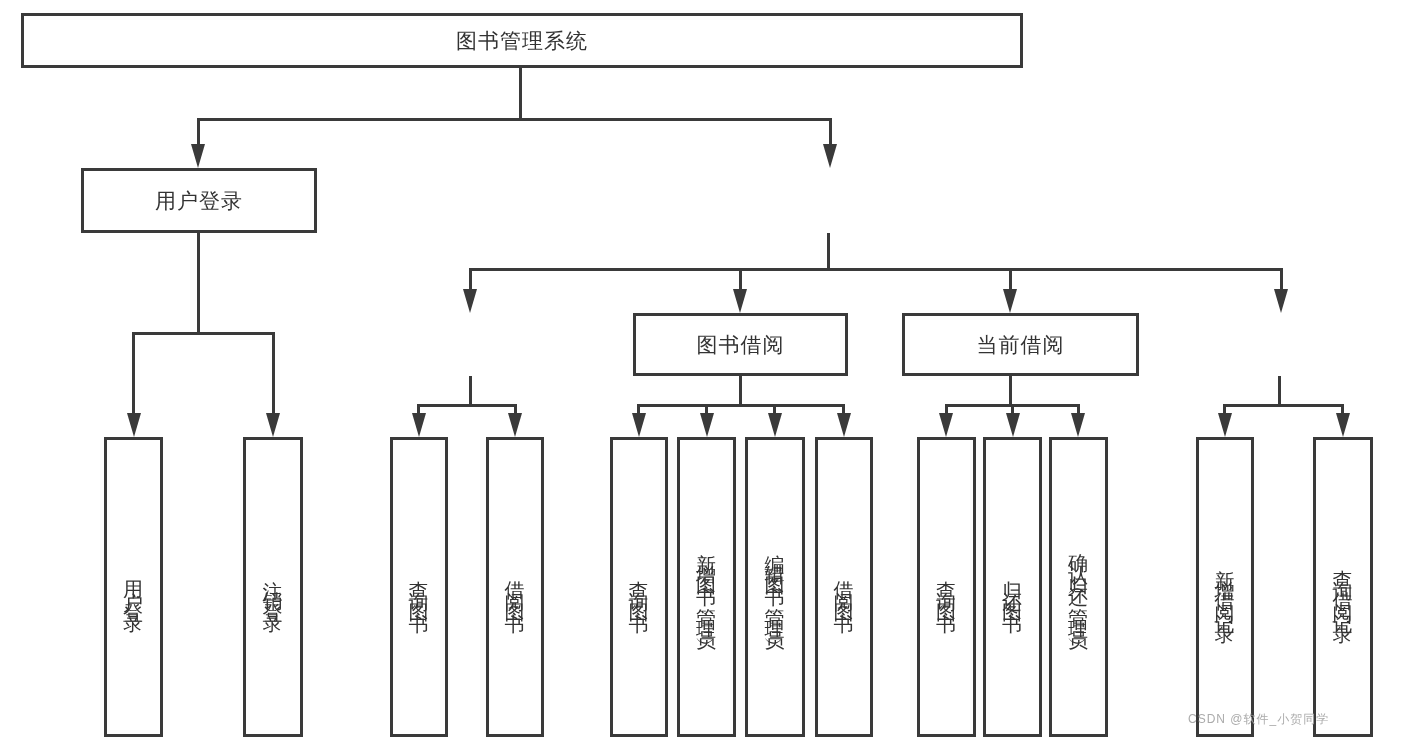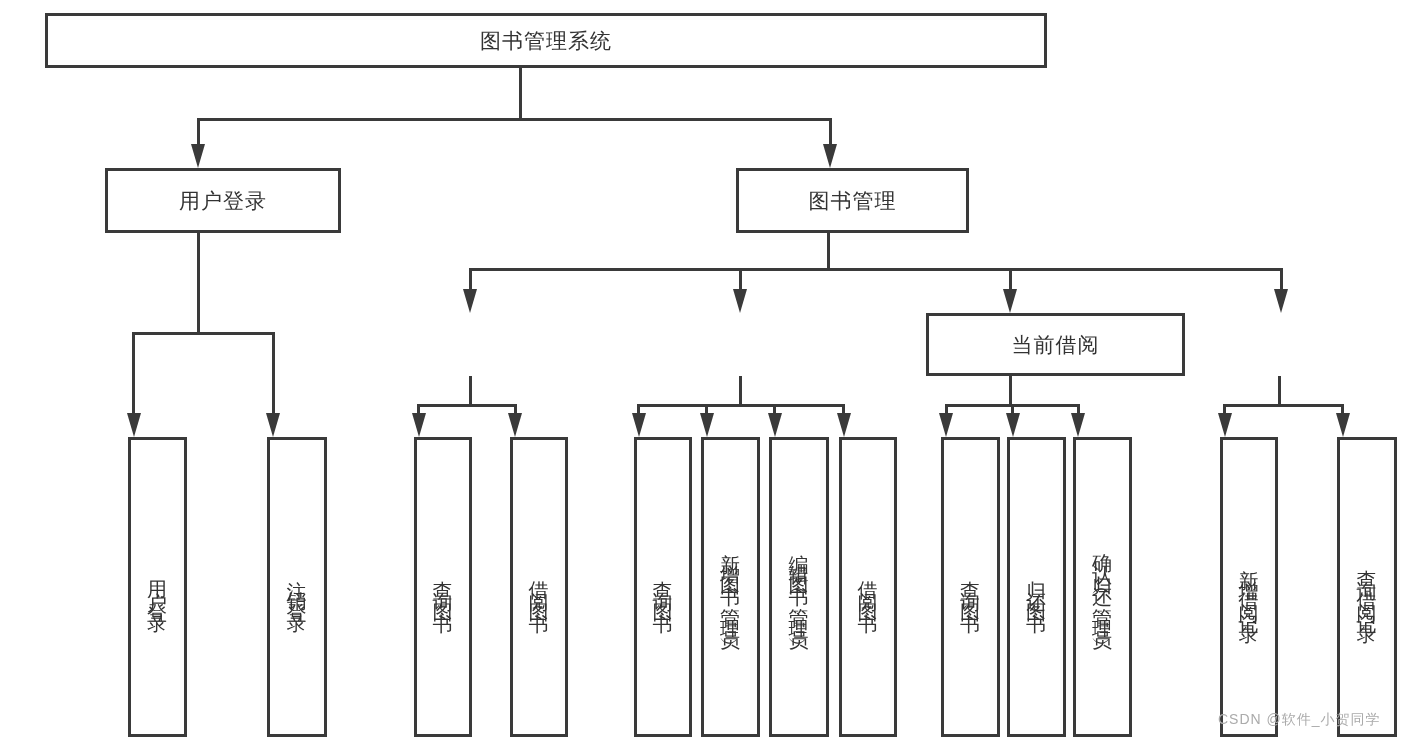--- a/index.html
+++ b/index.html
@@ -8,21 +8,20 @@
 
   
   .box{
     position:absolute;
     box-sizing:border-box;
     border:3px solid #3a3a3a;
     background:#ffffff;
     display:flex;align-items:center;justify-content:center;
     color:#333333;
     z-index:2;
-    margin-left:24px;
   }
   .box.h{font-size:21px;letter-spacing:1px;}
   .box.v{
     font-size:20px;
     writing-mode:vertical-rl;
     text-orientation:mixed;
     letter-spacing:11px;
     line-height:1;
     white-space:nowrap;
   }
@@ -33,37 +32,36 @@
   .ah{
     position:absolute;width:0;height:0;z-index:1;
     border-left:7px solid transparent;
     border-right:7px solid transparent;
     border-top:24px solid #3a3a3a;
   }
 
   .watermark{
     position:absolute;
     left:1188px;top:711px;
-    font-size:14px;
+    font-size:12px;
     color:#ababab;
     letter-spacing:1px;
     z-index:5;
     white-space:nowrap;
-    margin-left:30px;
   }
 
   
   #b-root{left:21px;top:13px;width:1002px;height:55px;}
   
   #b-login{left:81px;top:168px;width:236px;height:65px;}
   #b-mgmt{left:712px;top:168px;width:233px;height:65px;}
   
   #b-newbook{left:363px;top:313px;width:215px;height:63px;}
   #b-borrow{left:633px;top:313px;width:215px;height:63px;}
-  #b-current{left:902px;top:313px;width:259px;height:63px;}
+  #b-current{left:902px;top:313px;width:237px;height:63px;}
   #b-records{left:1173px;top:313px;width:215px;height:63px;}
   
   .leaf{top:437px;height:300px;}
   #b-login-1{left:104px;width:59px;}
   #b-login-2{left:243px;width:60px;}
   #b-newbook-1{left:390px;width:58px;}
   #b-newbook-2{left:486px;width:58px;}
   #b-borrow-1{left:610px;width:58px;}
   #b-borrow-2{left:677px;width:59px;}
   #b-borrow-3{left:745px;width:60px;}
@@ -75,22 +73,22 @@
   #b-records-2{left:1313px;width:60px;}
 </style>
 </head>
 <body>
 
 <div class="canvas">
 
   <div class="box h" id="b-root">图书管理系统</div>
 
   <div class="box h" id="b-login">用户登录</div>
-  <div class="box h" id="b-mgmt">图书管理</div>
 
+  <div class="box h" id="b-borrow">图书借阅</div>
   <div class="box h" id="b-current">当前借阅</div>
 
   <div class="box v leaf" id="b-login-1">用户登录</div>
   <div class="box v leaf" id="b-login-2">注销登录</div>
 
   <div class="box v leaf" id="b-newbook-1">查询图书</div>
   <div class="box v leaf" id="b-newbook-2">借阅图书</div>
 
   <div class="box v leaf" id="b-borrow-1">查询图书</div>
   <div class="box v leaf" id="b-borrow-2">新增图书（管理员）</div>

